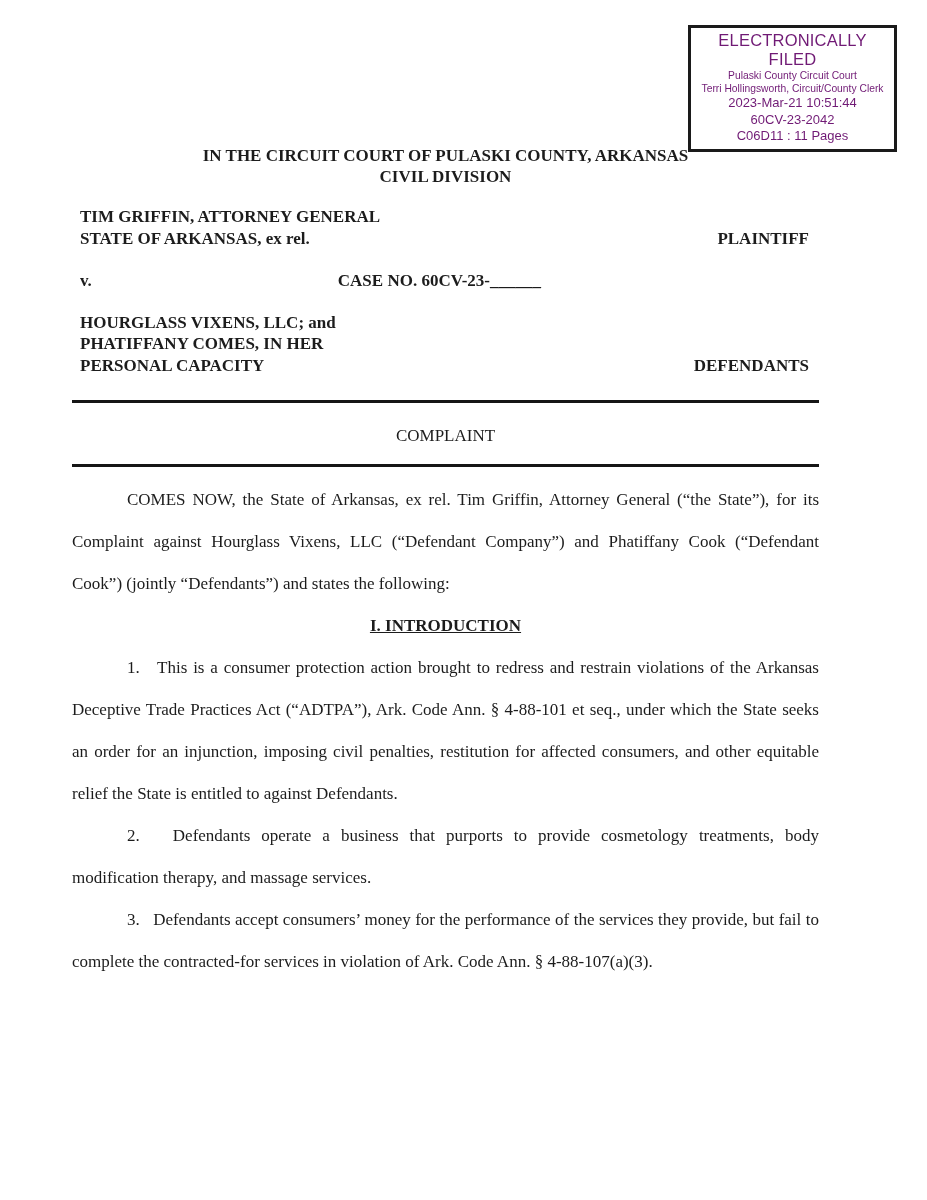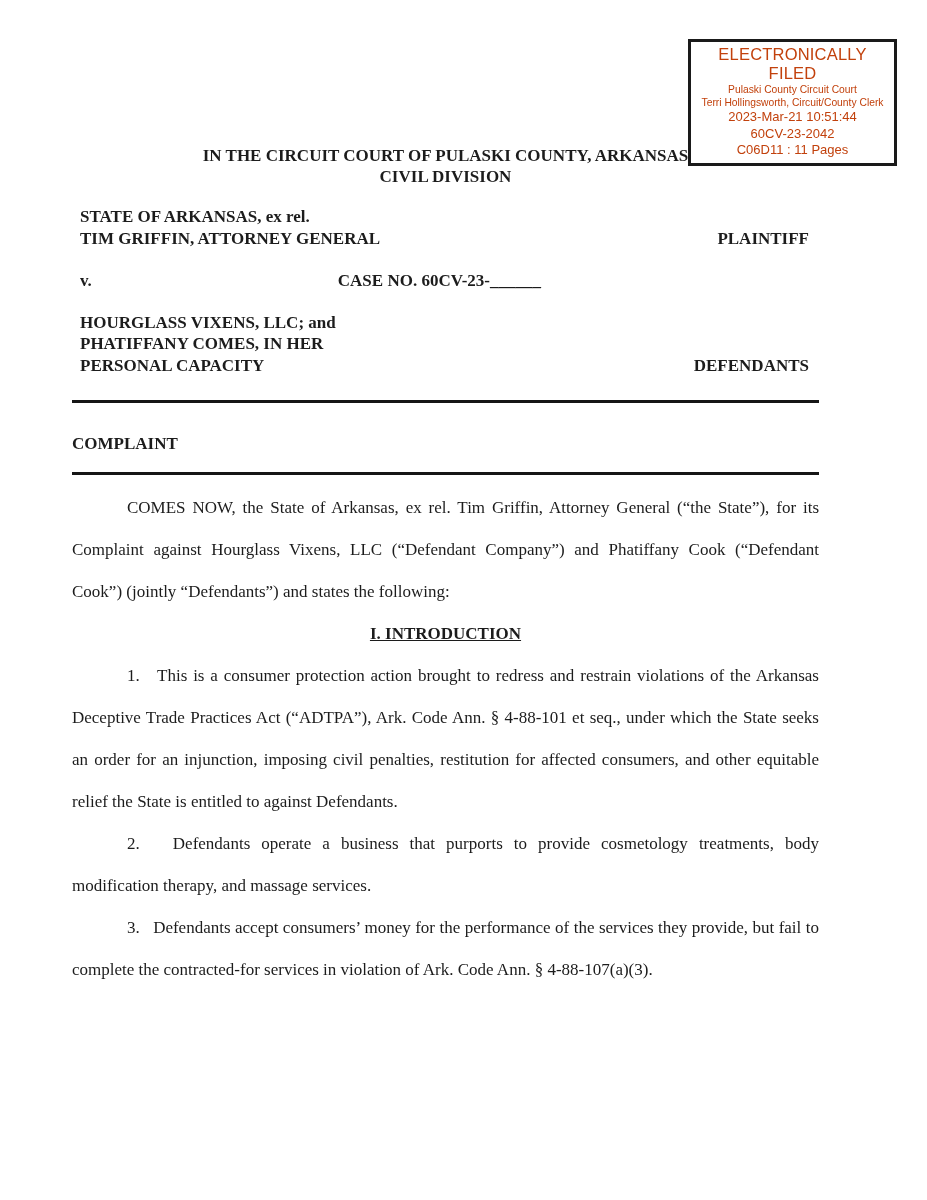--- a/index.html
+++ b/index.html
@@ -17,22 +17,21 @@
   .stamp {
     position: absolute;
     top: 25px;
     right: 30px;
     width: 199px;
     border: 3px solid #1a1a1a;
     background: #ffffff;
     font-family: "Liberation Sans", "DejaVu Sans", sans-serif;
     text-align: center;
     padding: 3px 2px 4px 2px;
-    color: #c2410c;
-    margin-top: 14px;
+    color: #701a75;
   }
   .stamp-title { font-size: 16.5px; line-height: 19px; letter-spacing: 0.2px; }
   .stamp-small { font-size: 10.3px; line-height: 13px; }
   .stamp-med   { font-size: 13px; line-height: 16.5px; }
 
   
   .content { padding: 145px 108px 0 72px; }
 
   .court-title {
     text-align: center;
@@ -60,25 +59,25 @@
     margin-top: 21px;
   }
   .case-no { margin-left: 246px; }
   .defendants-row { margin-top: 20px; gap: 15px; }
 
   .rule { height: 3px; background: #161616; }
   .rule-top { margin-top: 24px; }
   .rule-bottom { margin-top: 20px; }
 
   .complaint-title {
-    text-align: left;
-    font-weight: bold;
+    text-align: center;
+    font-weight: normal;
     font-size: 17px;
     line-height: 17px;
-    margin-top: 32px;
+    margin-top: 24px;
   }
 
   
   .document-body {
     margin-top: 12px;
     font-size: 17px;
     line-height: 42px;
     text-align: justify;
   }
   .body-paragraph { margin: 0; text-indent: 55px; }
@@ -109,22 +108,22 @@
 
     <div class="court-title">
       <div>IN THE CIRCUIT COURT OF PULASKI COUNTY, ARKANSAS</div>
       <div>CIVIL DIVISION</div>
     </div>
 
     <div class="caption">
 
       <div class="cap-row">
         <div>
+          <div>TIM GRIFFIN, ATTORNEY GENERAL</div>
           <div>STATE OF ARKANSAS, ex rel.</div>
-          <div>TIM GRIFFIN, ATTORNEY GENERAL</div>
         </div>
         <div class="right-label">PLAINTIFF</div>
       </div>
 
       <div class="versus-row">
         <span>v.</span>
         <span class="case-no">CASE NO. 60CV-23-______</span>
       </div>
 
       <div class="cap-row defendants-row">

